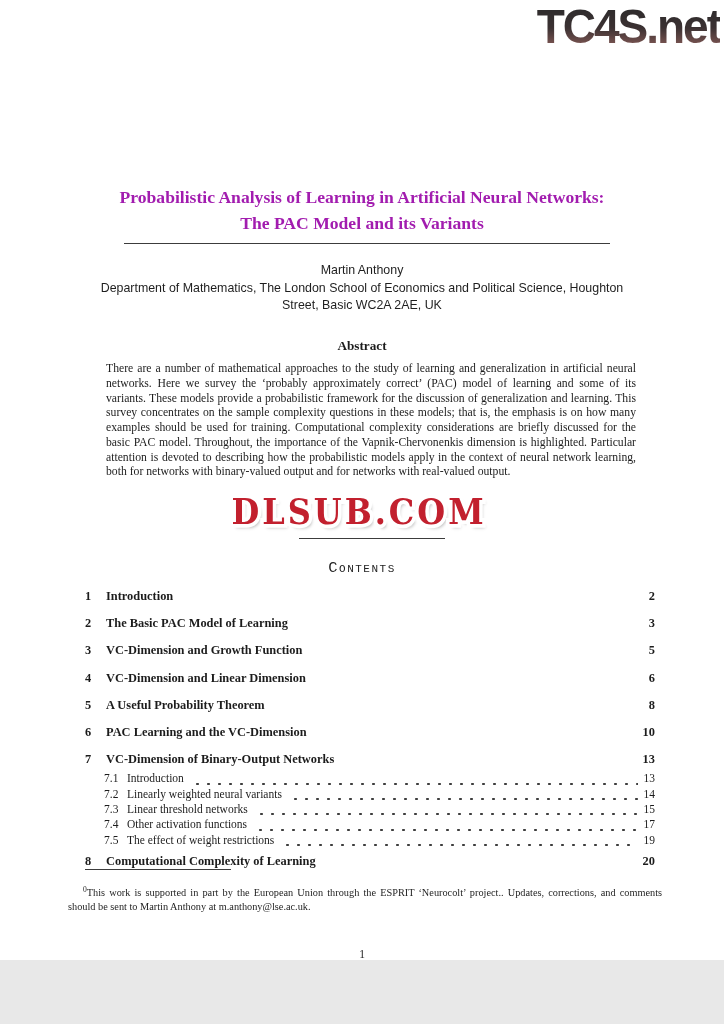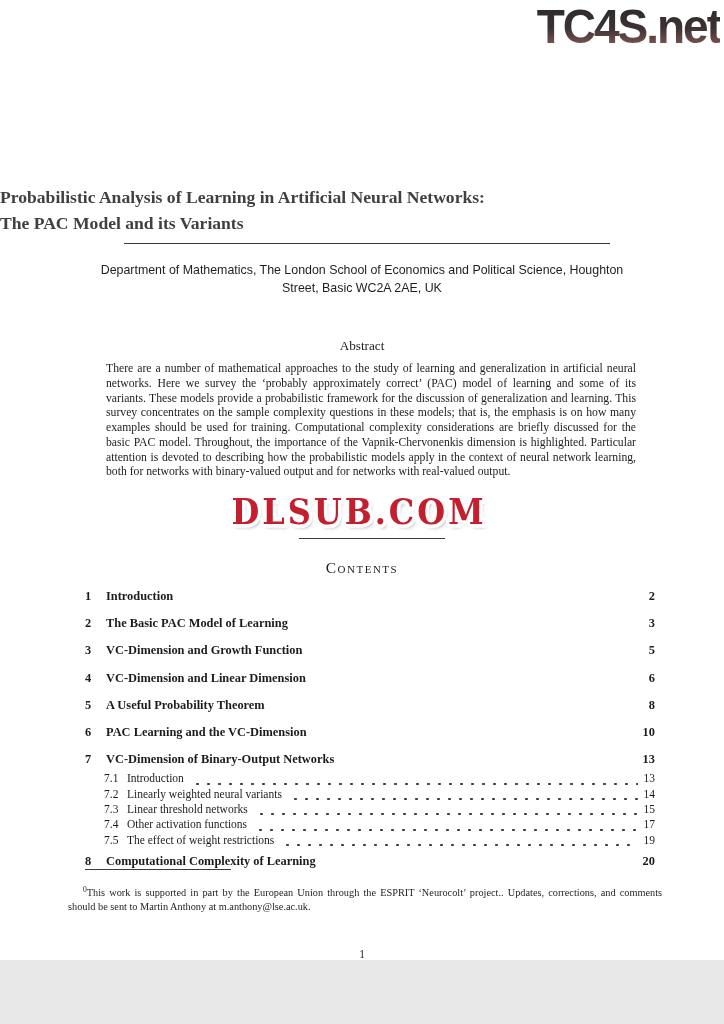--- a/index.html
+++ b/index.html
@@ -35,39 +35,39 @@
   .wm-bottom { position:absolute; top:984px; right:8px; }
   .wm-bottom .outline-stack {
     font-family:"DejaVu Sans","Liberation Sans",sans-serif; font-weight:bold;
     font-size:17px; letter-spacing:0.5px; line-height:32px;
   }
   .wm-bottom .stroke { -webkit-text-stroke:5px #ffffff; text-shadow:2px 3px 2px #cccccc; }
   .wm-bottom .stroke, .wm-bottom .fill { color:#ca5157; }
 
   
   .title {
-    position:absolute; top:185px; left:0; right:0; 
-    font-size:17.6px; font-weight:bold; line-height:25.5px; color:#404040;
+    position:absolute; top:185px; left:0; right:0; text-align:center;
+    font-size:17.6px; font-weight:bold; line-height:25.5px; color:#a21caf;
   }
   .title-rule { position:absolute; top:243px; left:124px; width:486px; height:1.4px; background:#3c3c3c; }
   .author-block {
     position:absolute; top:262px; left:34px; right:34px; text-align:center;
     font-family:"Liberation Sans","DejaVu Sans",sans-serif;
     font-size:12.4px; line-height:17.6px; color:#1e1e1e;
   }
-  .abstract-head { position:absolute; top:338px; left:0; right:0; text-align:center; font-weight:normal; font-size:13.2px; }
+  .abstract-head { position:absolute; top:338px; left:0; right:0; text-align:center; font-weight:bold; font-size:13.2px; }
   .abstract-body {
     position:absolute; top:362px; left:106px; width:530px;
     text-align:justify; font-size:11.7px; line-height:14.75px; color:#1d1d1d;
   }
   .abstract-rule { position:absolute; top:538px; left:299px; width:146px; height:1.3px; background:#3c3c3c; }
 
   .contents-head {
     position:absolute; top:559px; left:0; right:0; text-align:center;
-    font-variant:small-caps; font-size:15.5px; letter-spacing:1.5px; color:#222;
+    font-variant:small-caps; font-size:15.5px; letter-spacing:1.5px; color:#222;font-family:Liberation Mono, monospace;
   }
   .toc { position:absolute; top:590px; left:85px; width:570px; }
   .toc-row { display:flex; align-items:baseline; font-weight:bold; font-size:12.4px; line-height:13px; margin-bottom:14.2px; }
   .toc-num { width:21px; flex:none; }
   .toc-page { margin-left:auto; padding-left:8px; }
   .toc-sub { margin-top:-9px; margin-bottom:7px; }
   .toc-subrow { display:flex; align-items:baseline; font-weight:normal; font-size:11.5px; line-height:15.3px; padding-left:19px; }
   .toc-subrow .toc-num { width:23px; }
   .leader {
     flex:1; height:10px; margin:0 6px 1px 8px; align-self:flex-end;
@@ -94,20 +94,21 @@
 
   <div class="wm-top">TC4S.net</div>
 
   <div class="title">
     <div>Probabilistic Analysis of Learning in Artificial Neural Networks:</div>
     <div>The PAC Model and its Variants</div>
   </div>
   <div class="title-rule"></div>
 
   <div class="author-block">
+    <div>Martin Anthony</div>
     <div>Department of Mathematics, The London School of Economics and Political Science, Houghton</div>
     <div>Street, Basic WC2A 2AE, UK</div>
   </div>
 
   <div class="abstract-head">Abstract</div>
   <div class="abstract-body">There are a number of mathematical approaches to the study of learning and generalization in artificial neural networks. Here we survey the ‘probably approximately correct’ (PAC) model of learning and some of its variants. These models provide a probabilistic framework for the discussion of generalization and learning. This survey concentrates on the sample complexity questions in these models; that is, the emphasis is on how many examples should be used for training. Computational complexity considerations are briefly discussed for the basic PAC model. Throughout, the importance of the Vapnik-Chervonenkis dimension is highlighted. Particular attention is devoted to describing how the probabilistic models apply in the context of neural network learning, both for networks with binary-valued output and for networks with real-valued output.</div>
 
   <div class="wm-mid">
     <span class="outline-stack">
       <span class="stroke">DLSUB.COM</span>

